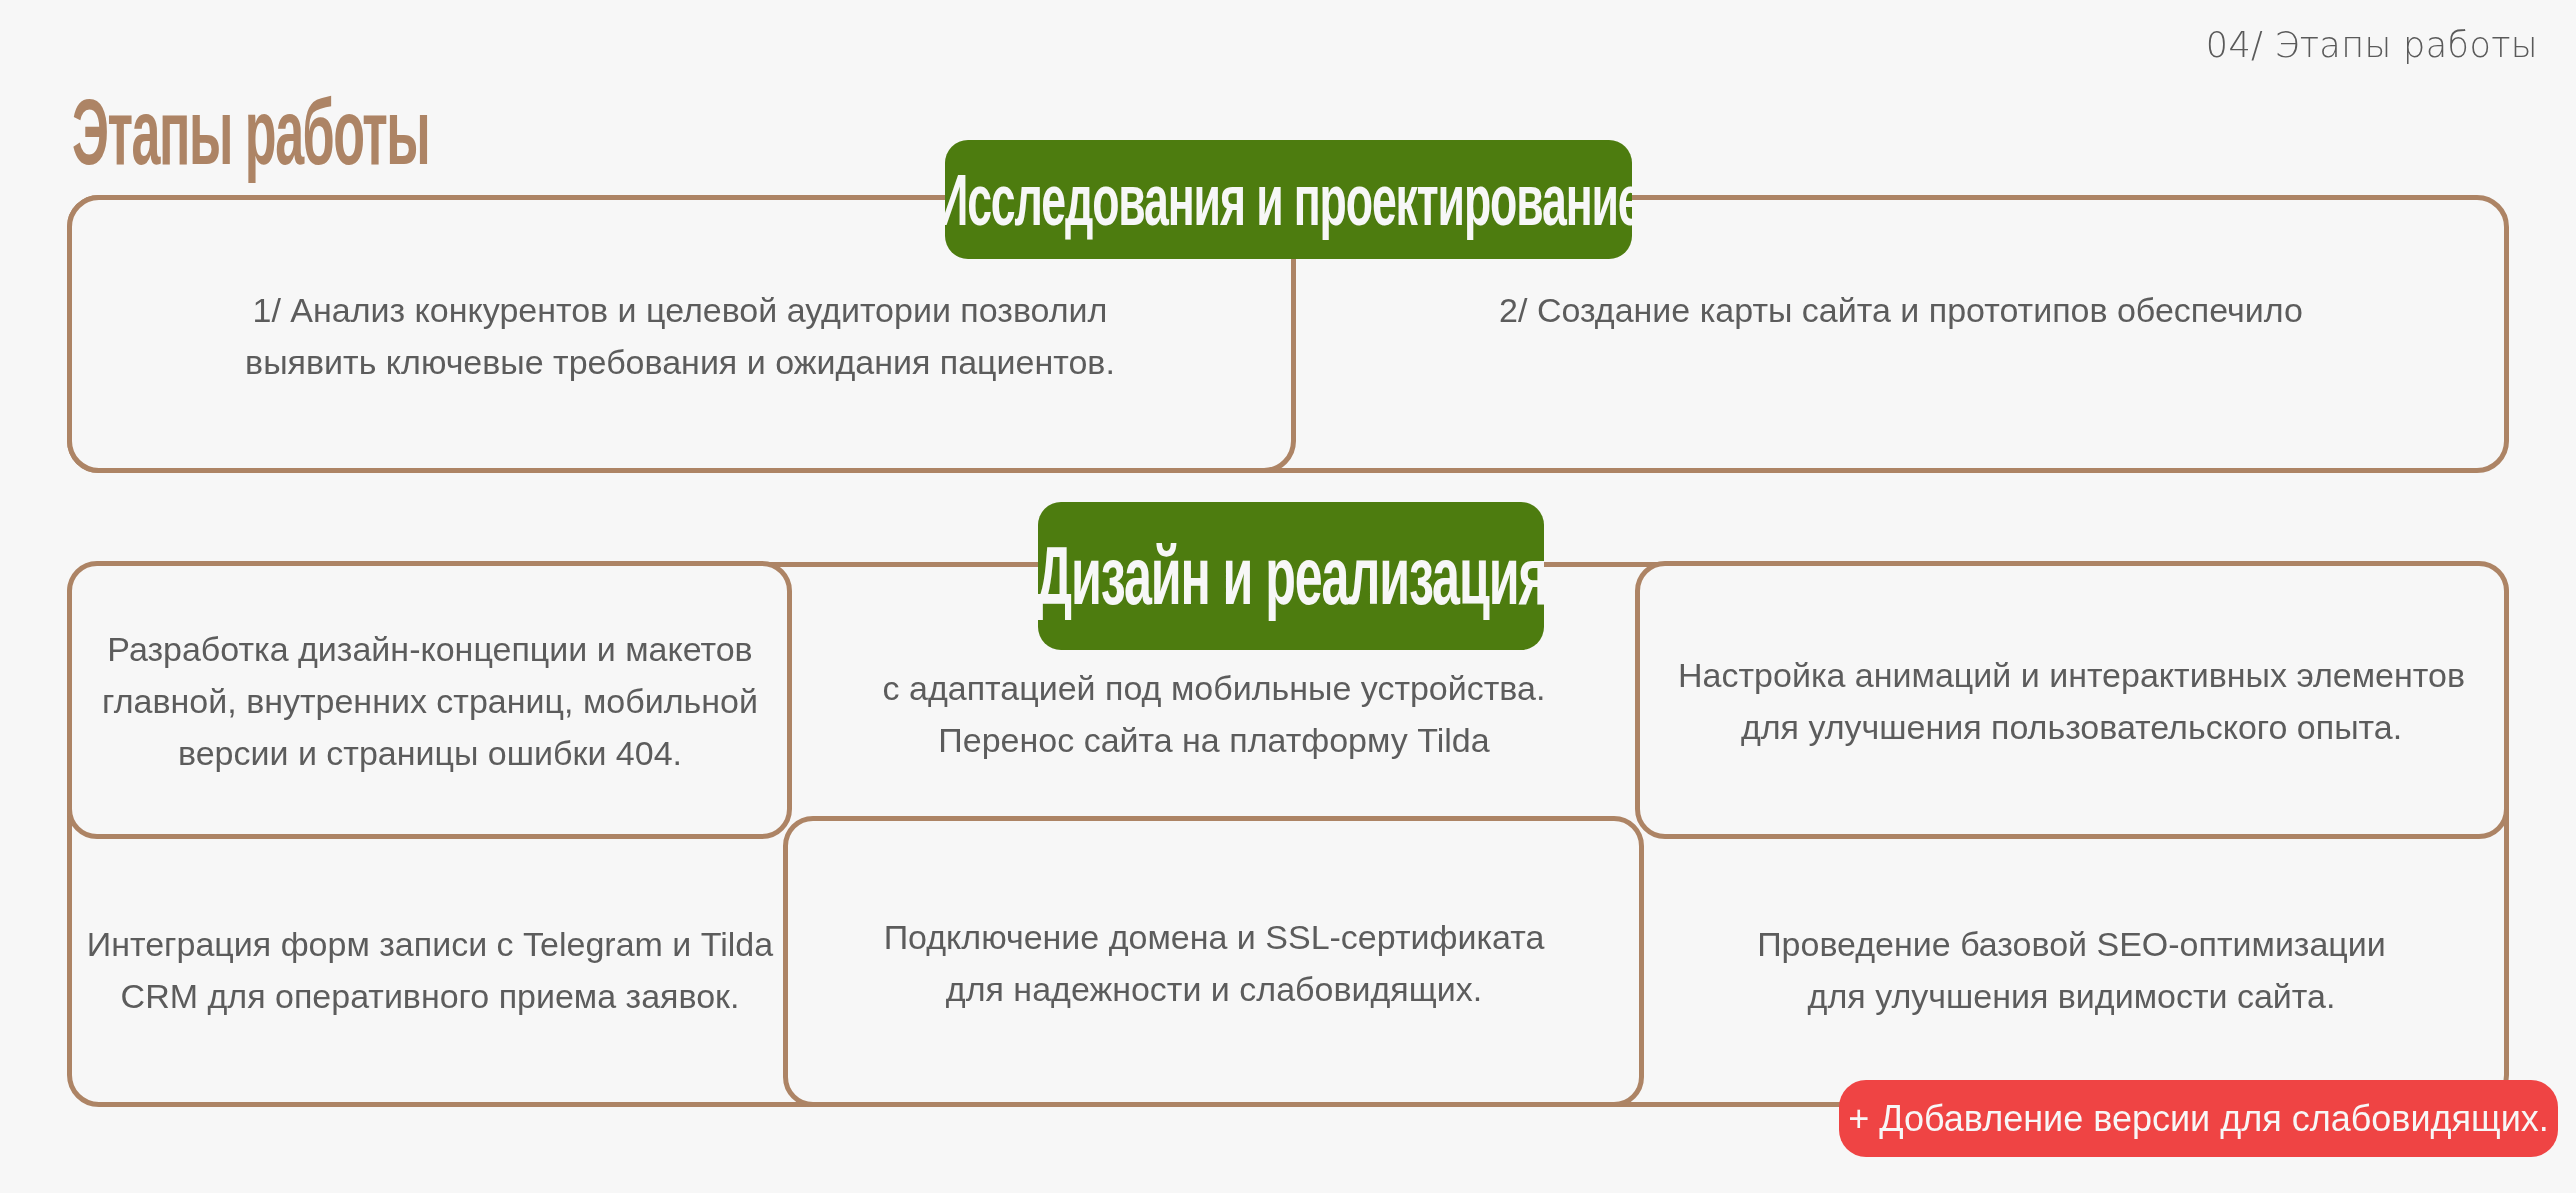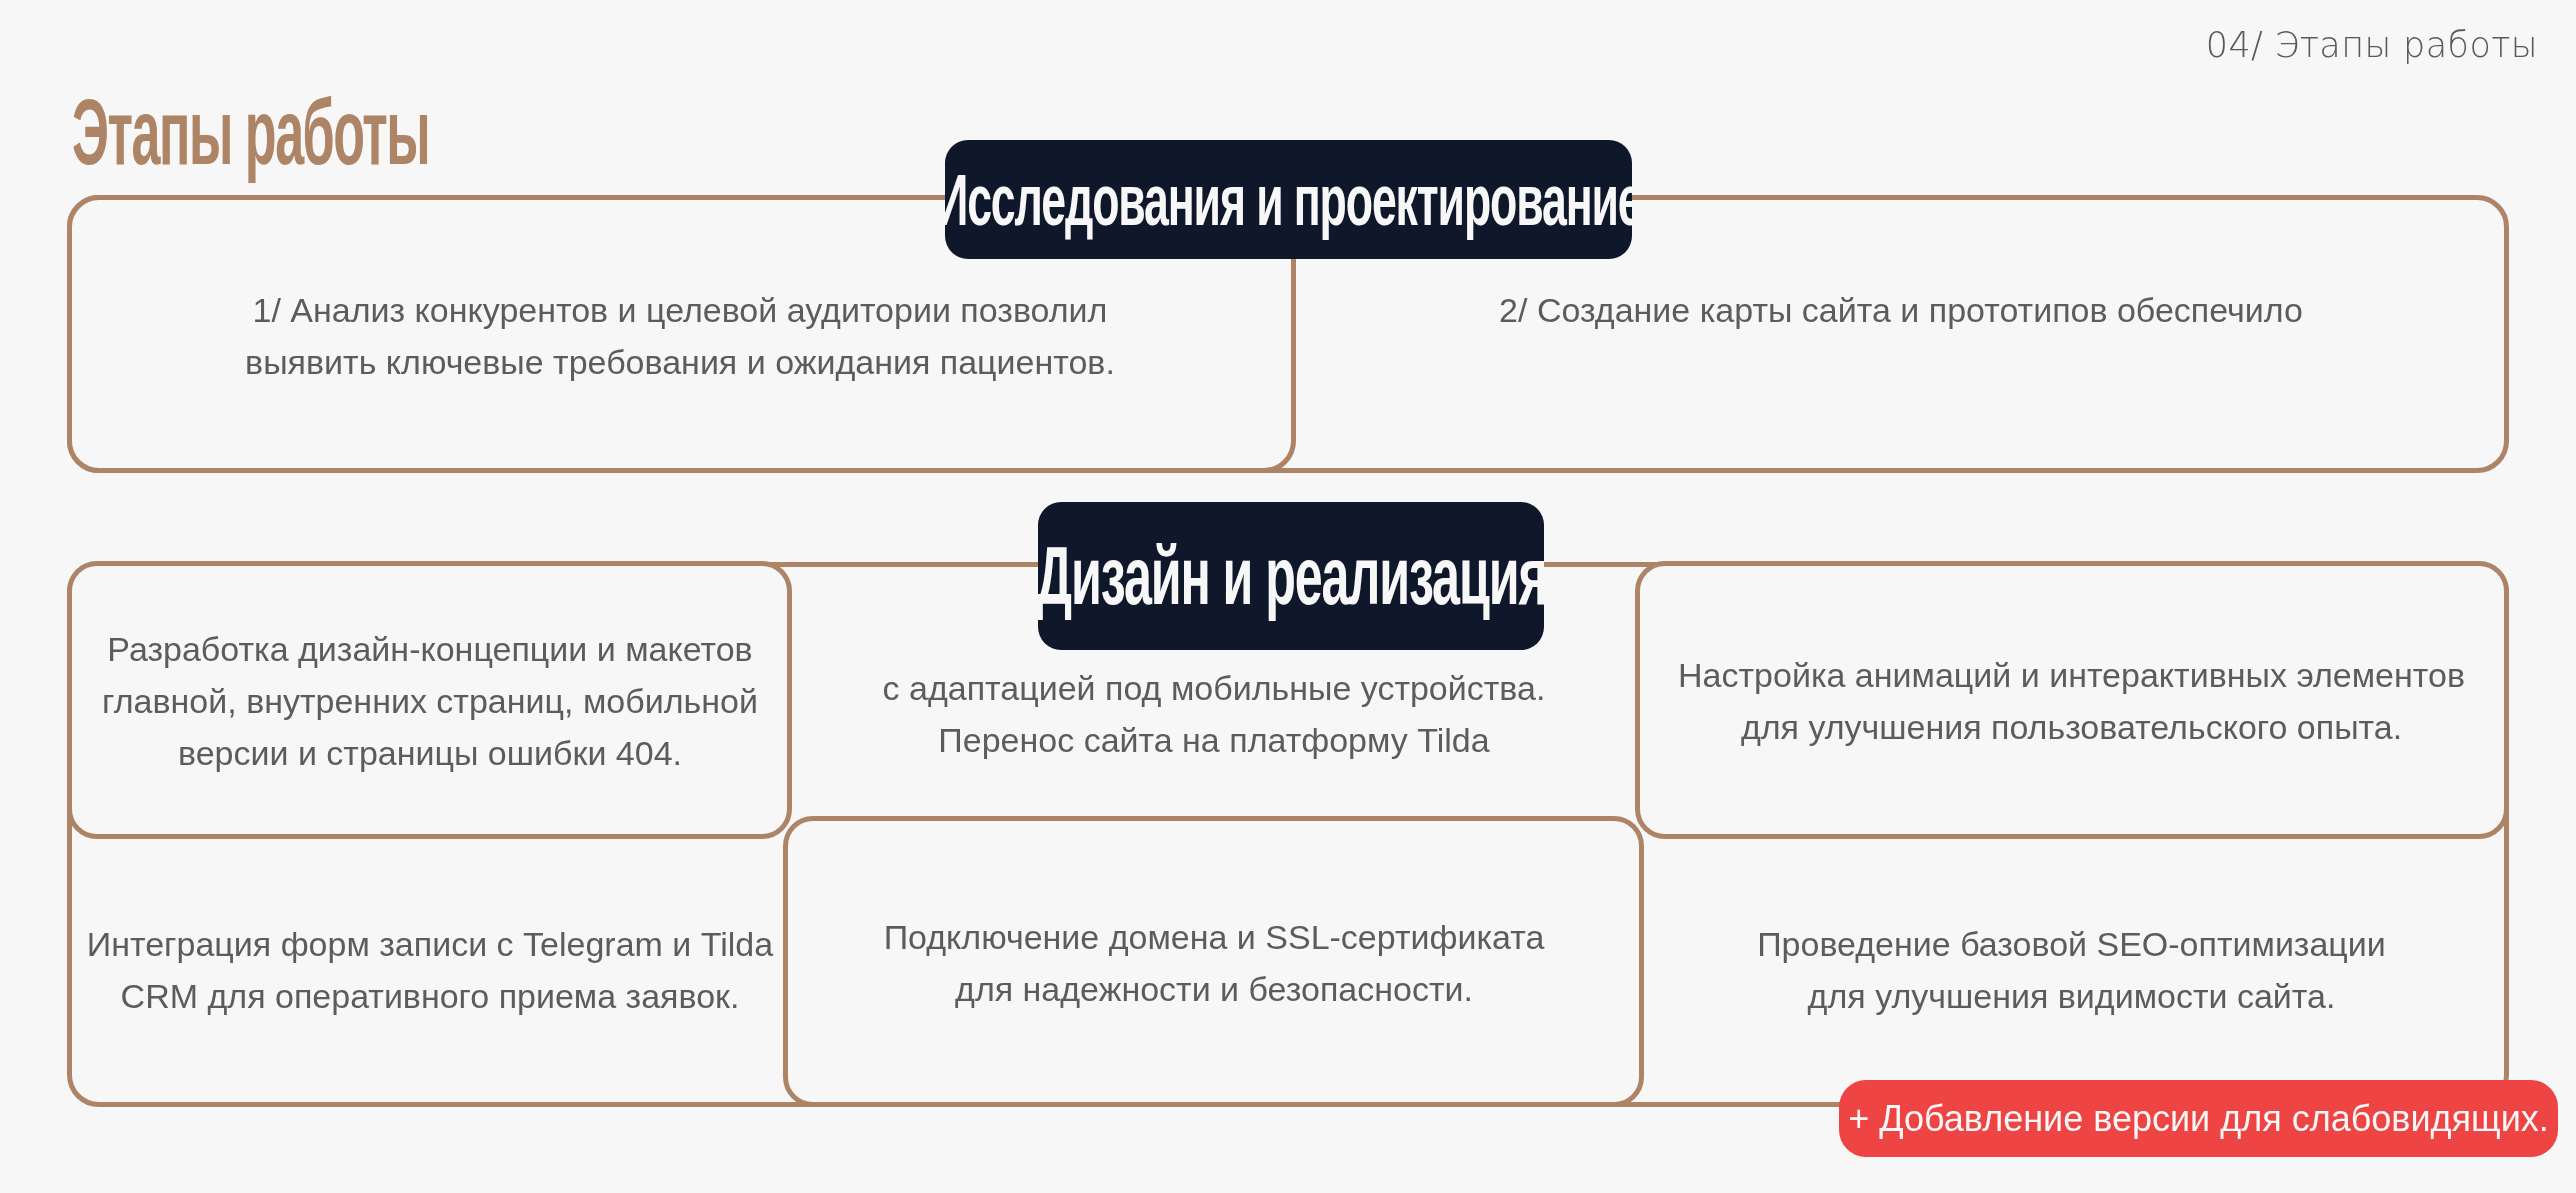--- a/index.html
+++ b/index.html
@@ -5,21 +5,21 @@
   html, body { margin: 0; padding: 0; }
   body {
     width: 2576px; height: 1193px; position: relative; overflow: hidden;
     background: #F7F7F7;
     font-family: "Liberation Sans", "DejaVu Sans", sans-serif;
   }
   .abs { position: absolute; box-sizing: border-box; }
   .frame { border: 5.4px solid #AD8465; border-radius: 32px; background: transparent; }
   .cell { border: 5.4px solid #AD8465; border-radius: 30px; background: #F7F7F7; }
   .pill {
-    background: #0f172a; border-radius: 23px;
+    background: #4d7c0f; border-radius: 23px;
     display: flex; align-items: center; justify-content: center;
     overflow: hidden;
   }
   .pill-text {
     color: #F7F7F7; font-weight: bold; white-space: nowrap;
     font-family: "Liberation Sans", sans-serif;
     letter-spacing: -1.8px;
     display: inline-block; transform-origin: center center;
   }
   .header-label {
@@ -84,21 +84,21 @@
   <span>Настройка анимаций и интерактивных элементов</span>
   <span>для улучшения пользовательского опыта.</span>
 </div>
 
 <div class="abs txt" style="left:72px; top:918px; width:716px;">
   <span>Интеграция форм записи с Telegram и Tilda</span>
   <span>CRM для оперативного приема заявок.</span>
 </div>
 <div class="abs txt" style="left:787px; top:911px; width:854px;">
   <span>Подключение домена и SSL-сертификата</span>
-  <span>для надежности и безопасности.</span>
+  <span>для надежности и слабовидящих.</span>
 </div>
 <div class="abs txt" style="left:1640px; top:918px; width:863px;">
   <span>Проведение базовой SEO-оптимизации</span>
   <span>для улучшения видимости сайта.</span>
 </div>
 
 <div class="abs pill" style="left:1038px; top:502px; width:506px; height:148px;">
   <span class="pill-text" style="font-size:81px; transform:scaleX(0.62);">Дизайн и реализация</span>
 </div>
 

